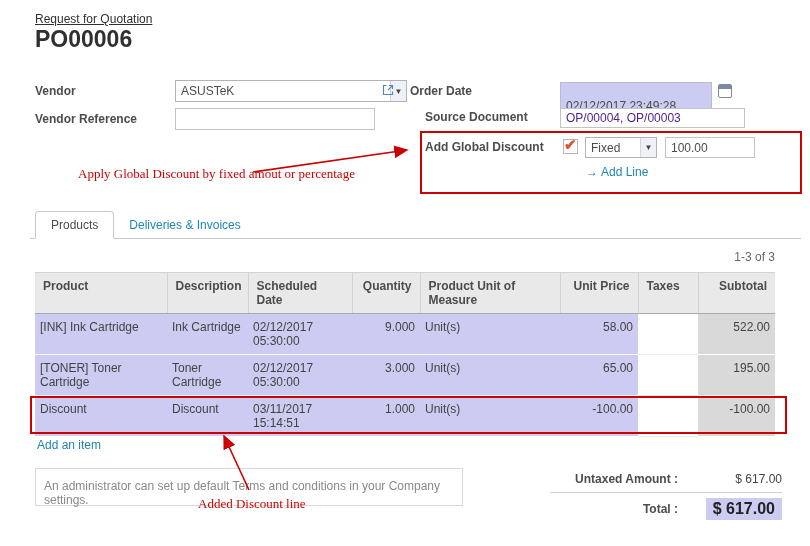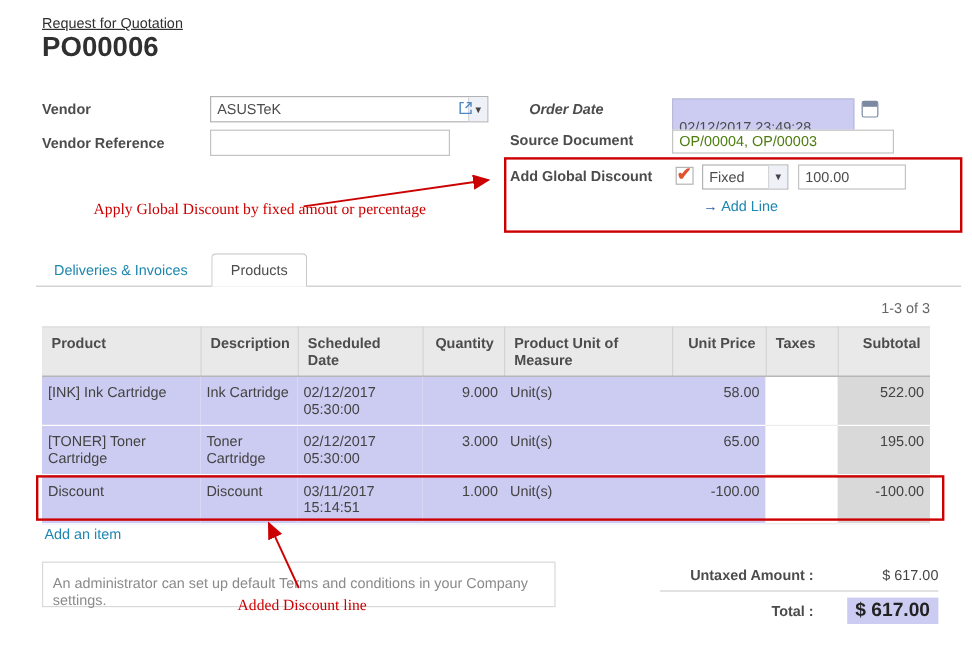--- a/index.html
+++ b/index.html
@@ -22,21 +22,21 @@
   .vendor-select { left:175px; top:80px; width:232px; height:22px; }
   .ext-link { left:381px; top:83px; width:14px; height:14px; cursor:pointer; }
   .vendor-ref { left:175px; top:108px; width:200px; height:22px; }
 
   .order-date { left:560px; top:82px; width:152px; height:20px; background:var(--highlight);
                 border:1px solid #b9b9d8; padding:16px 5px; }
   .cal-icon { left:718px; top:84px; width:14px; height:14px; border:1px solid #7b8aa0; border-radius:2px;
               background:#fff; cursor:pointer; }
   .cal-icon::before { content:''; position:absolute; left:0; right:0; top:0; height:4px; background:#7b8aa0; }
 
-  .source-doc { left:560px; top:108px; width:185px; height:20px; color:#4d7c0f; }
+  .source-doc { left:560px; top:108px; width:185px; height:20px; color:#4c1d95; }
 
   .checkbox { left:563px; top:139px; width:15px; height:15px; border:1px solid #b5b5b5; background:#fff; cursor:pointer; }
   .checkbox .check { position:absolute; left:0px; top:-4px; font-size:15px; font-weight:bold; color:#e0532f; }
   .disc-type { left:585px; top:137px; width:72px; height:21px; }
   .disc-amount { left:665px; top:137px; width:90px; height:21px; }
   .add-line { left:586px; top:165px; color:var(--link); cursor:pointer; font-size:12px; }
   .add-line .arrow { color:#2d5fb3; font-weight:bold; margin-right:3px; }
 
   .tabbar { left:30px; top:210px; width:771px; height:29px; border-bottom:1px solid #c9c9c9;
             display:flex; align-items:flex-end; }
@@ -97,43 +97,43 @@
 <span class="abs ext-link">
   <svg width="14" height="14" viewBox="0 0 14 14">
     <path d="M5.5 2.5 H2.5 V11.5 H11.5 V8.5" fill="none" stroke="#4f87c5" stroke-width="1.2"></path>
     <path d="M8 2.5 H11.5 V6" fill="none" stroke="#4f87c5" stroke-width="1.2"></path>
     <line x1="7" y1="7" x2="11.2" y2="2.8" stroke="#4f87c5" stroke-width="1.2"></line>
   </svg>
 </span>
 <div class="abs flabel" style="left:35px;top:112px;">Vendor Reference</div>
 <input class="abs input vendor-ref" value="" style="">
 
-<div class="abs flabel" style="left:441px;top:84px;font-style:italic;">Order Date</div>
+<div class="abs flabel" style="left:410px;top:84px;">Order Date</div>
 <div class="abs order-date">02/12/2017 23:49:28</div>
 <span class="abs cal-icon"></span>
 
 <div class="abs flabel" style="left:425px;top:110px;">Source Document</div>
 <input class="abs input source-doc" value="OP/00004, OP/00003" style="">
 
 <div class="abs flabel" style="left:425px;top:140px;">Add Global Discount</div>
 <span class="abs checkbox">
   <span class="check">✔</span>
 </span>
 <div class="abs selectbox disc-type">
   <span>Fixed</span>
   <span class="caret">▼</span>
 </div>
 <input class="abs input disc-amount" value="100.00" style="">
 <div class="abs add-line">
   <span class="arrow">→</span><span>Add Line</span>
 </div>
 
 <div class="abs tabbar">
+  <div class="tab active">Products</div>
   <div class="tab inactive">Deliveries &amp; Invoices</div>
-  <div class="tab active">Products</div>
 </div>
 
 <div class="abs pager">1-3 of 3</div>
 
 <table class="abs lines">
   <colgroup>
     <col style="width:132px">
       <col style="width:81px">
       <col style="width:104px">
       <col style="width:68px">

